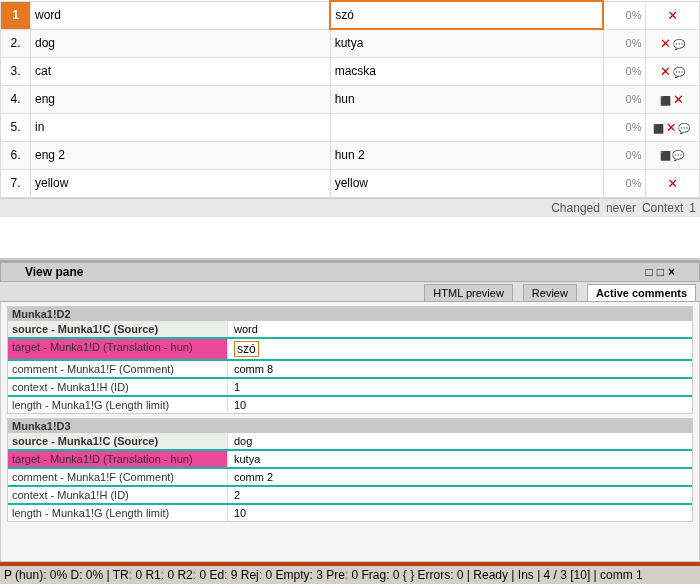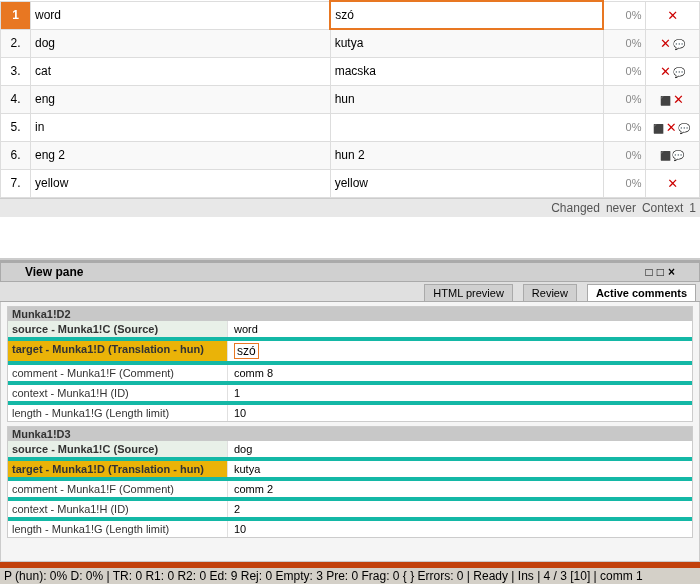--- a/index.html
+++ b/index.html
@@ -123,52 +123,52 @@
     .segment-id-row {
       background: #c8c8c8;
       padding: 1px 4px;
       font-size: 11px;
       font-weight: bold;
       color: #333;
     }
 
     .segment-row {
       display: flex;
-      border-bottom: 4px solid #14b8a6;
+      border-bottom: 2px solid #14b8a6;
     }
 
     .segment-row:last-child { border-bottom: none; }
 
     .seg-label {
       width: 220px;
       min-width: 220px;
       padding: 2px 4px;
       border-right: 1px solid #e0e0e0;
       font-size: 11px;
       color: #333;
     }
 
     .seg-label.source { background: #e8f0e8; font-weight: bold; }
-    .seg-label.target { background: #eab308; font-weight: bold; }
+    .seg-label.target { background: #ec4899; font-weight: normal; }
 
     .seg-value {
       padding: 2px 6px;
       font-size: 11px;
       flex: 1;
     }
 
     
     .status-bar {
       position: fixed;
       bottom: 0;
       left: 0;
       width: 700px;
       height: 22px;
       background: #d4d0c8;
-      border-top: 6px solid #c2410c;
+      border-top: 4px solid #c2410c;
       display: flex;
       align-items: center;
       padding: 0 4px;
       font-size: 11px;
       gap: 4px;
     }
 
     .status-ready {
       color: #000;
       font-weight: normal;

